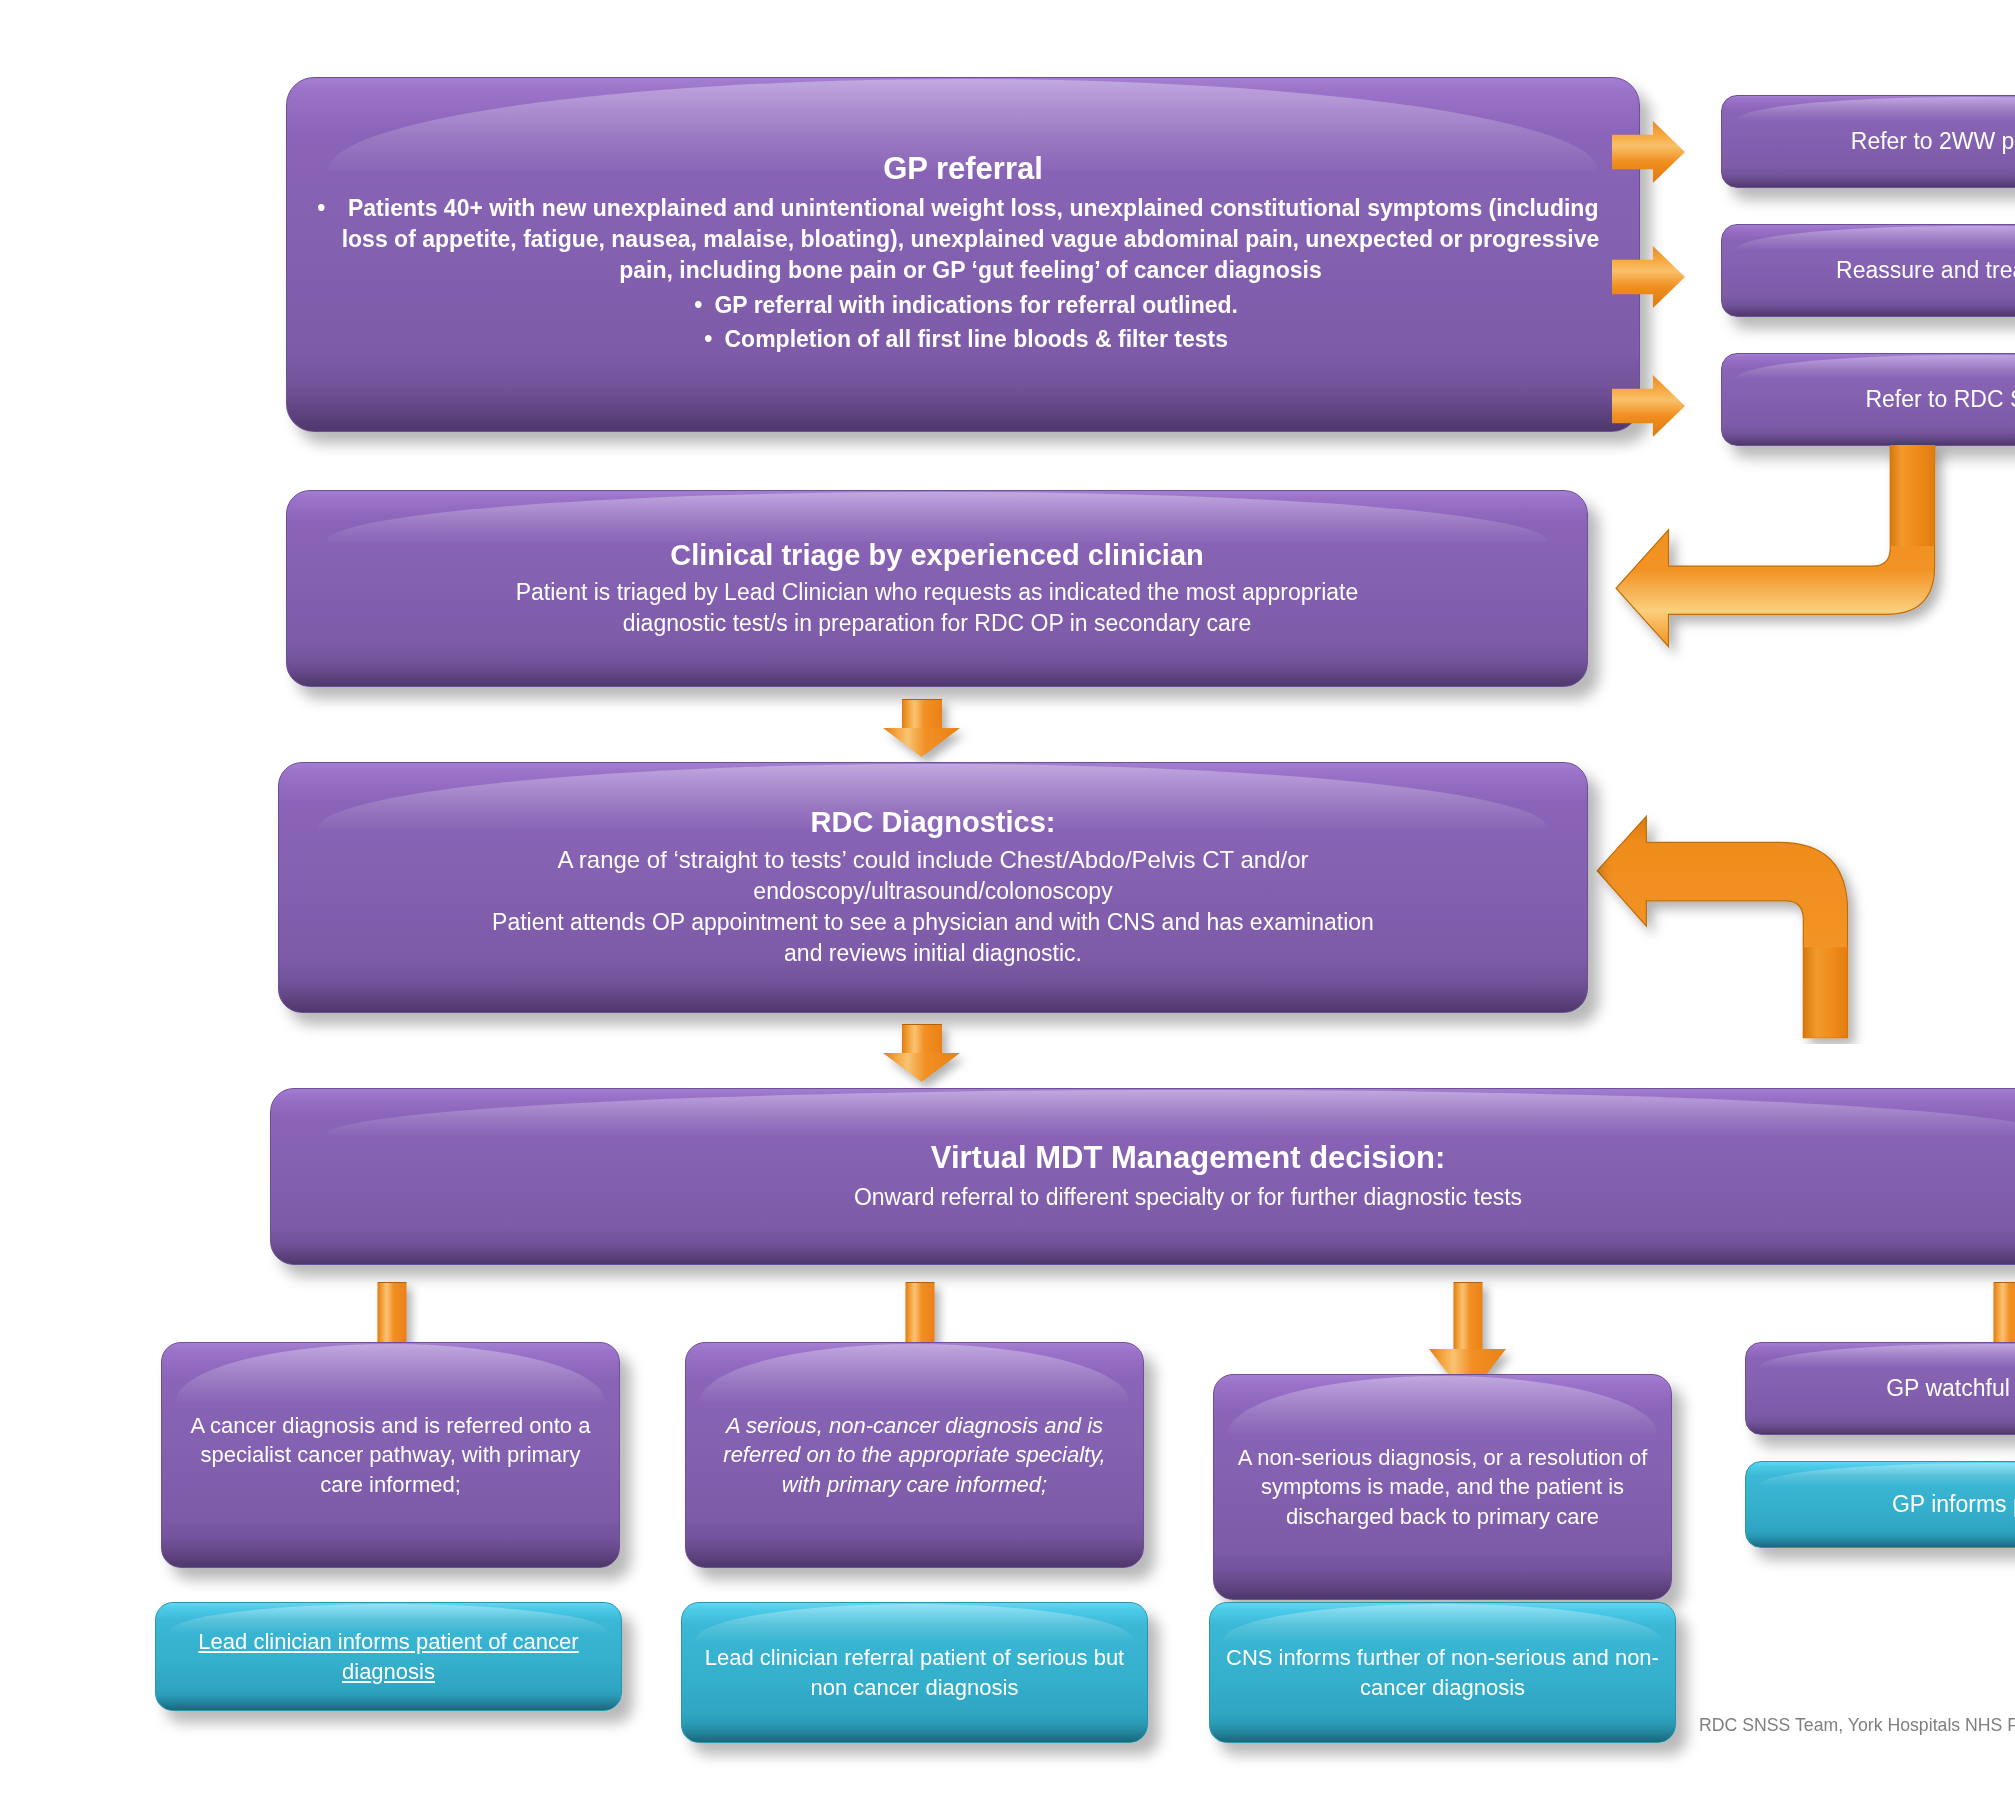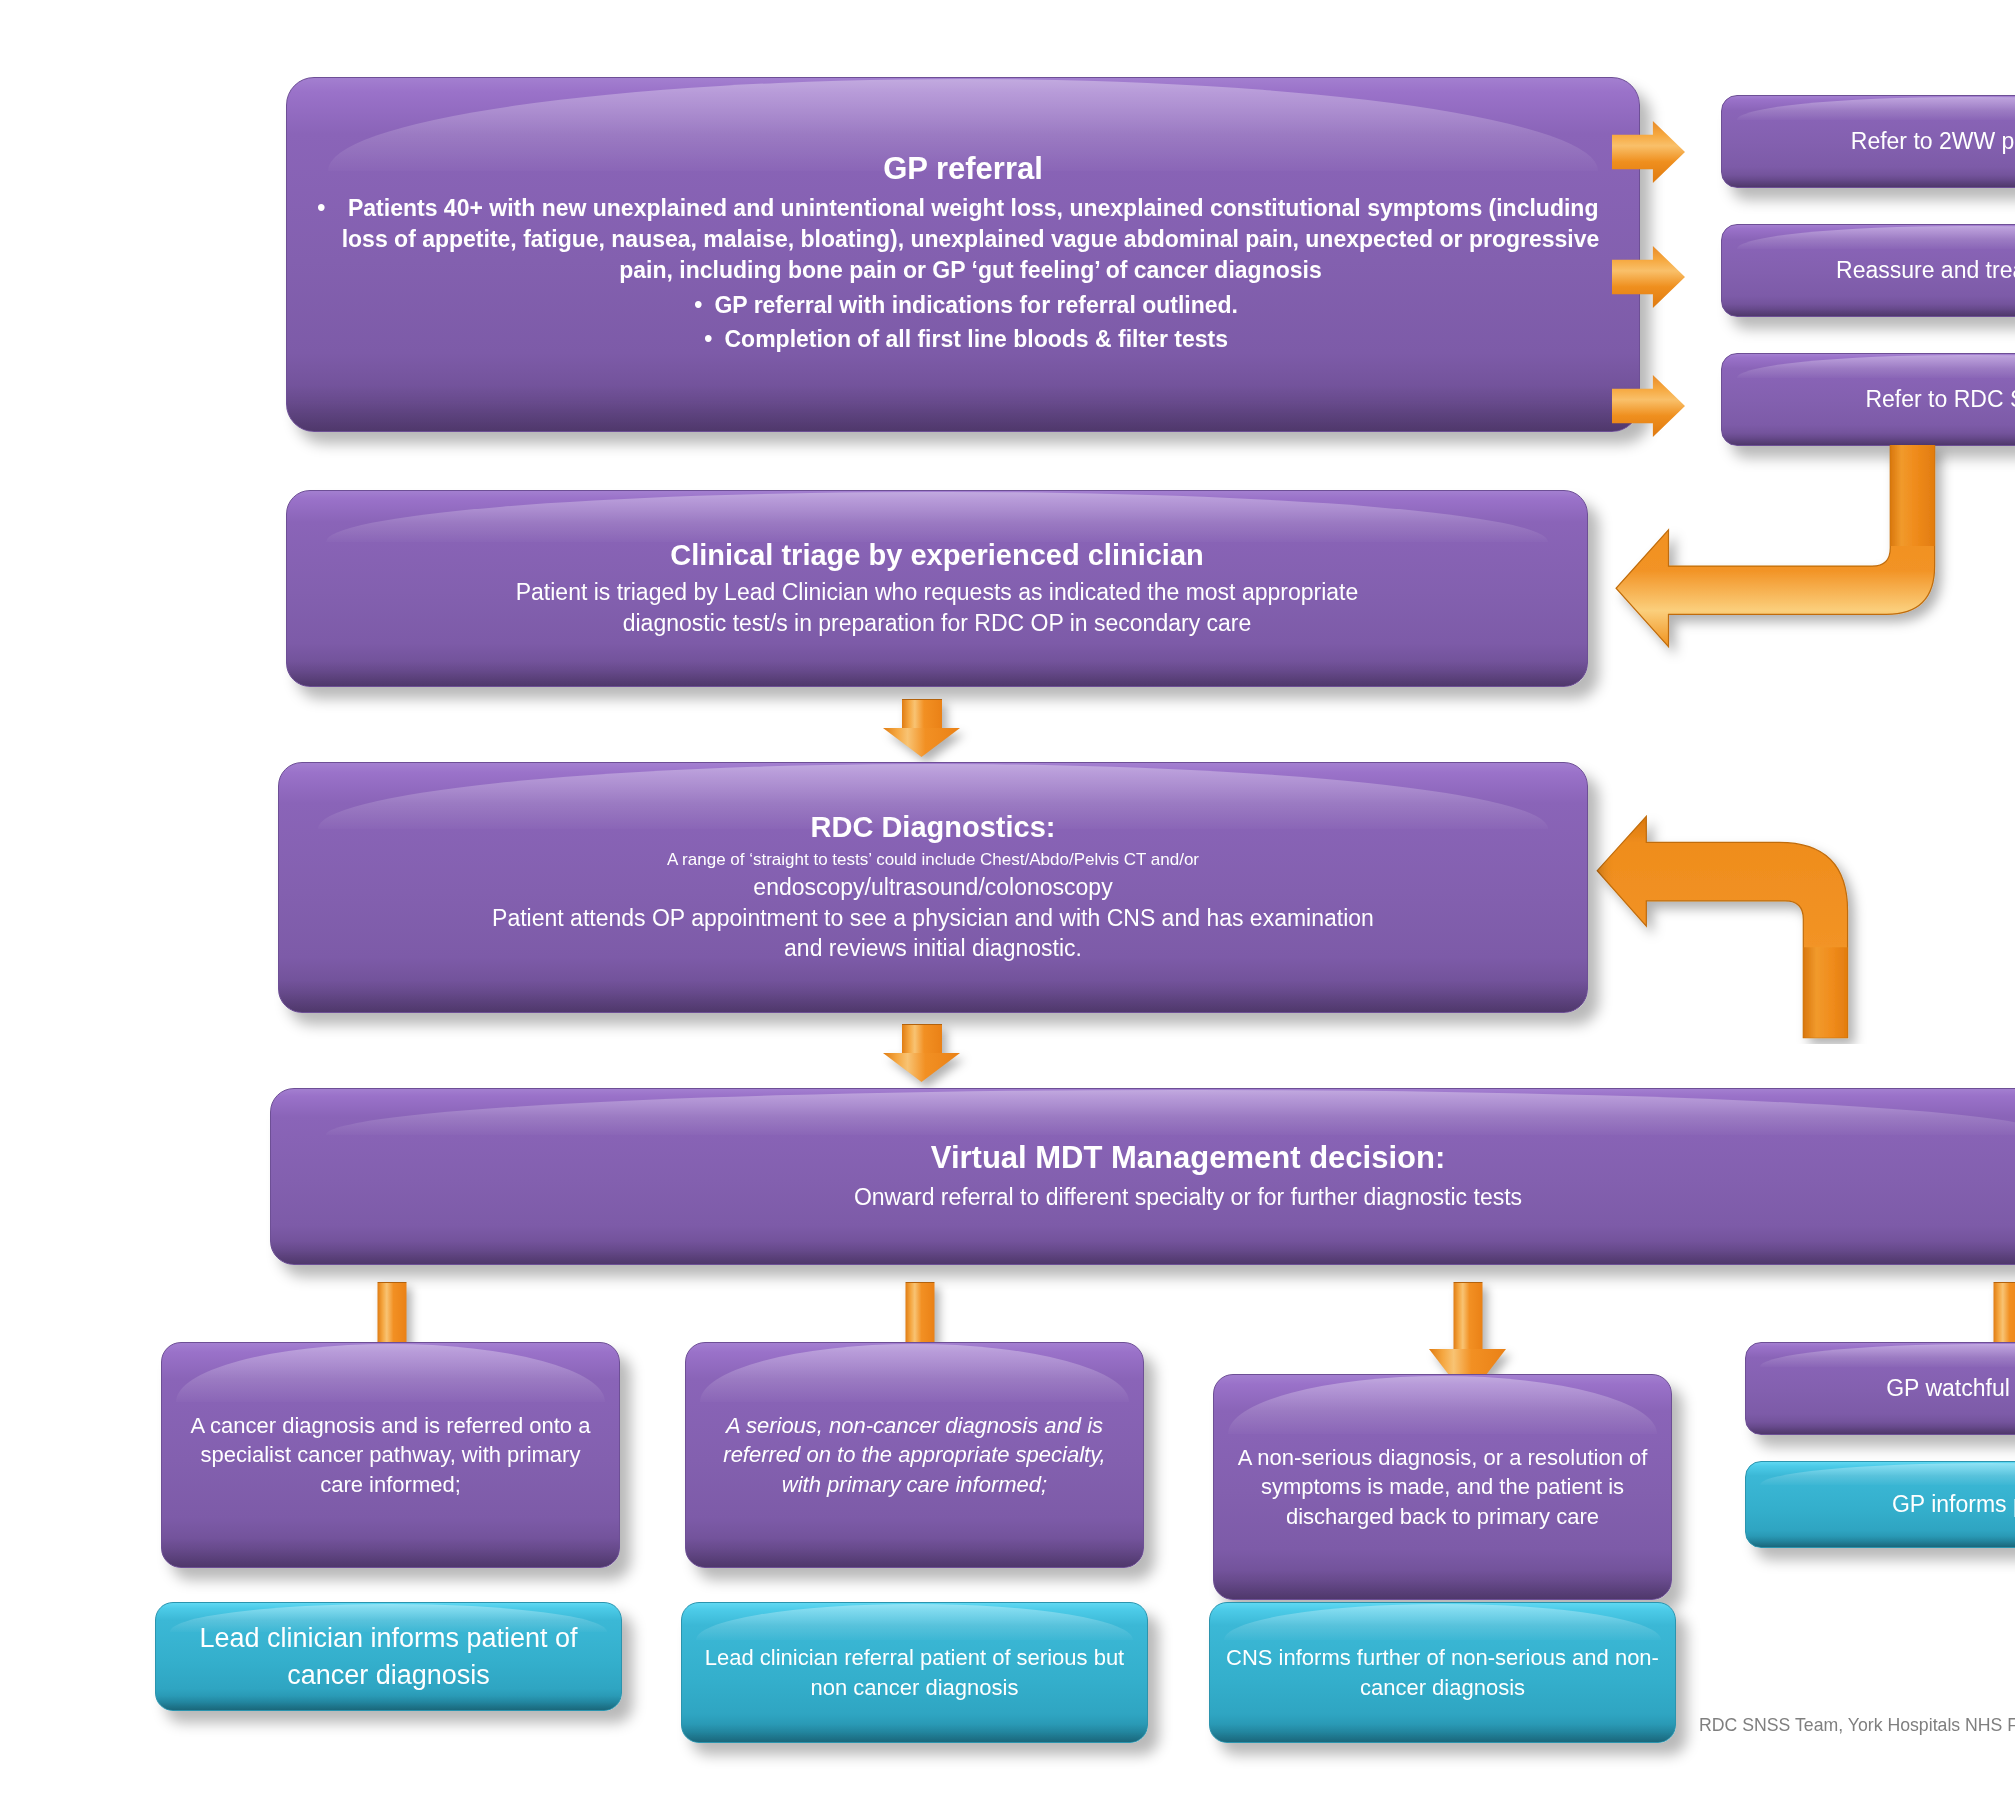--- a/index.html
+++ b/index.html
@@ -249,21 +249,21 @@
       <path d="M 130 80 L 130 15 L 8 150 L 130 288 L 130 225 L 475 225
                Q 520 225 520 270 L 520 565 L 630 565 L 630 250
                Q 630 80 460 80 Z" fill="url(#g2h)" stroke="#c06c0a" stroke-width="3"></path>
       <path d="M 520 340 L 630 340 L 630 565 L 520 565 Z" fill="url(#g2v)"></path>
     </g>
   </svg>
 
   <div class="box purple" style="left:278px; top:762px; width:1310px; height:251px; border-radius:24px;">
     <div class="txt">
       <div class="ttl" style="font-size:29px; margin-bottom:4.8px;">RDC Diagnostics:</div>
-      <div class="body-line" style="font-size:17px;">A range of ‘straight to tests’ could include Chest/Abdo/Pelvis CT and/or</div>
+      <div class="body-line" style="font-size:24px;">A range of ‘straight to tests’ could include Chest/Abdo/Pelvis CT and/or</div>
       <div class="body-line" style="font-size:23px;">endoscopy/ultrasound/colonoscopy</div>
       <div class="body-line" style="font-size:23px;">Patient attends OP appointment to see a physician and with CNS and has examination</div>
       <div class="body-line" style="font-size:23px;">and reviews initial diagnostic.</div>
     </div>
   </div>
 
   <div class="arrow-down" style="left:883px; top:1024px; width:77px; height:58px;">
     <div class="shaft" style="width:40px; height:32px;"></div>
     <div class="head" style="height:29px;"></div>
   </div>
@@ -306,21 +306,21 @@
     <div class="txt">
         <span style="font-size:22px; line-height:1.34; display:block;">A non-serious diagnosis, or a resolution of symptoms is made, and the patient is discharged back to primary care</span>
       </div>
   </div>
   <div class="box purple" style="left:1745px; top:1342px; width:484px; height:93px; border-radius:16px;">
     <div class="txt"><span style="font-size:23px;">GP watchful waiting</span></div>
   </div>
 
   <div class="box cyan" style="left:155px; top:1602px; width:467px; height:109px; border-radius:18px;">
     <div class="txt">
-        <span style="font-size:27px; line-height:1.34; display:block;">Lead clinician informs patient of cancer diagnosis</span>
+        <span style="font-size:22px; line-height:1.34; display:block;text-decoration:underline;">Lead clinician informs patient of cancer diagnosis</span>
       </div>
   </div>
   <div class="box cyan" style="left:681px; top:1602px; width:467px; height:141px; border-radius:18px;">
     <div class="txt">
         <span style="font-size:22px; line-height:1.34; display:block;">Lead clinician referral patient of serious but non cancer diagnosis</span>
       </div>
   </div>
   <div class="box cyan" style="left:1209px; top:1602px; width:467px; height:141px; border-radius:18px;">
     <div class="txt">
         <span style="font-size:22px; line-height:1.34; display:block;">CNS informs further of non-serious and non-cancer diagnosis</span>

